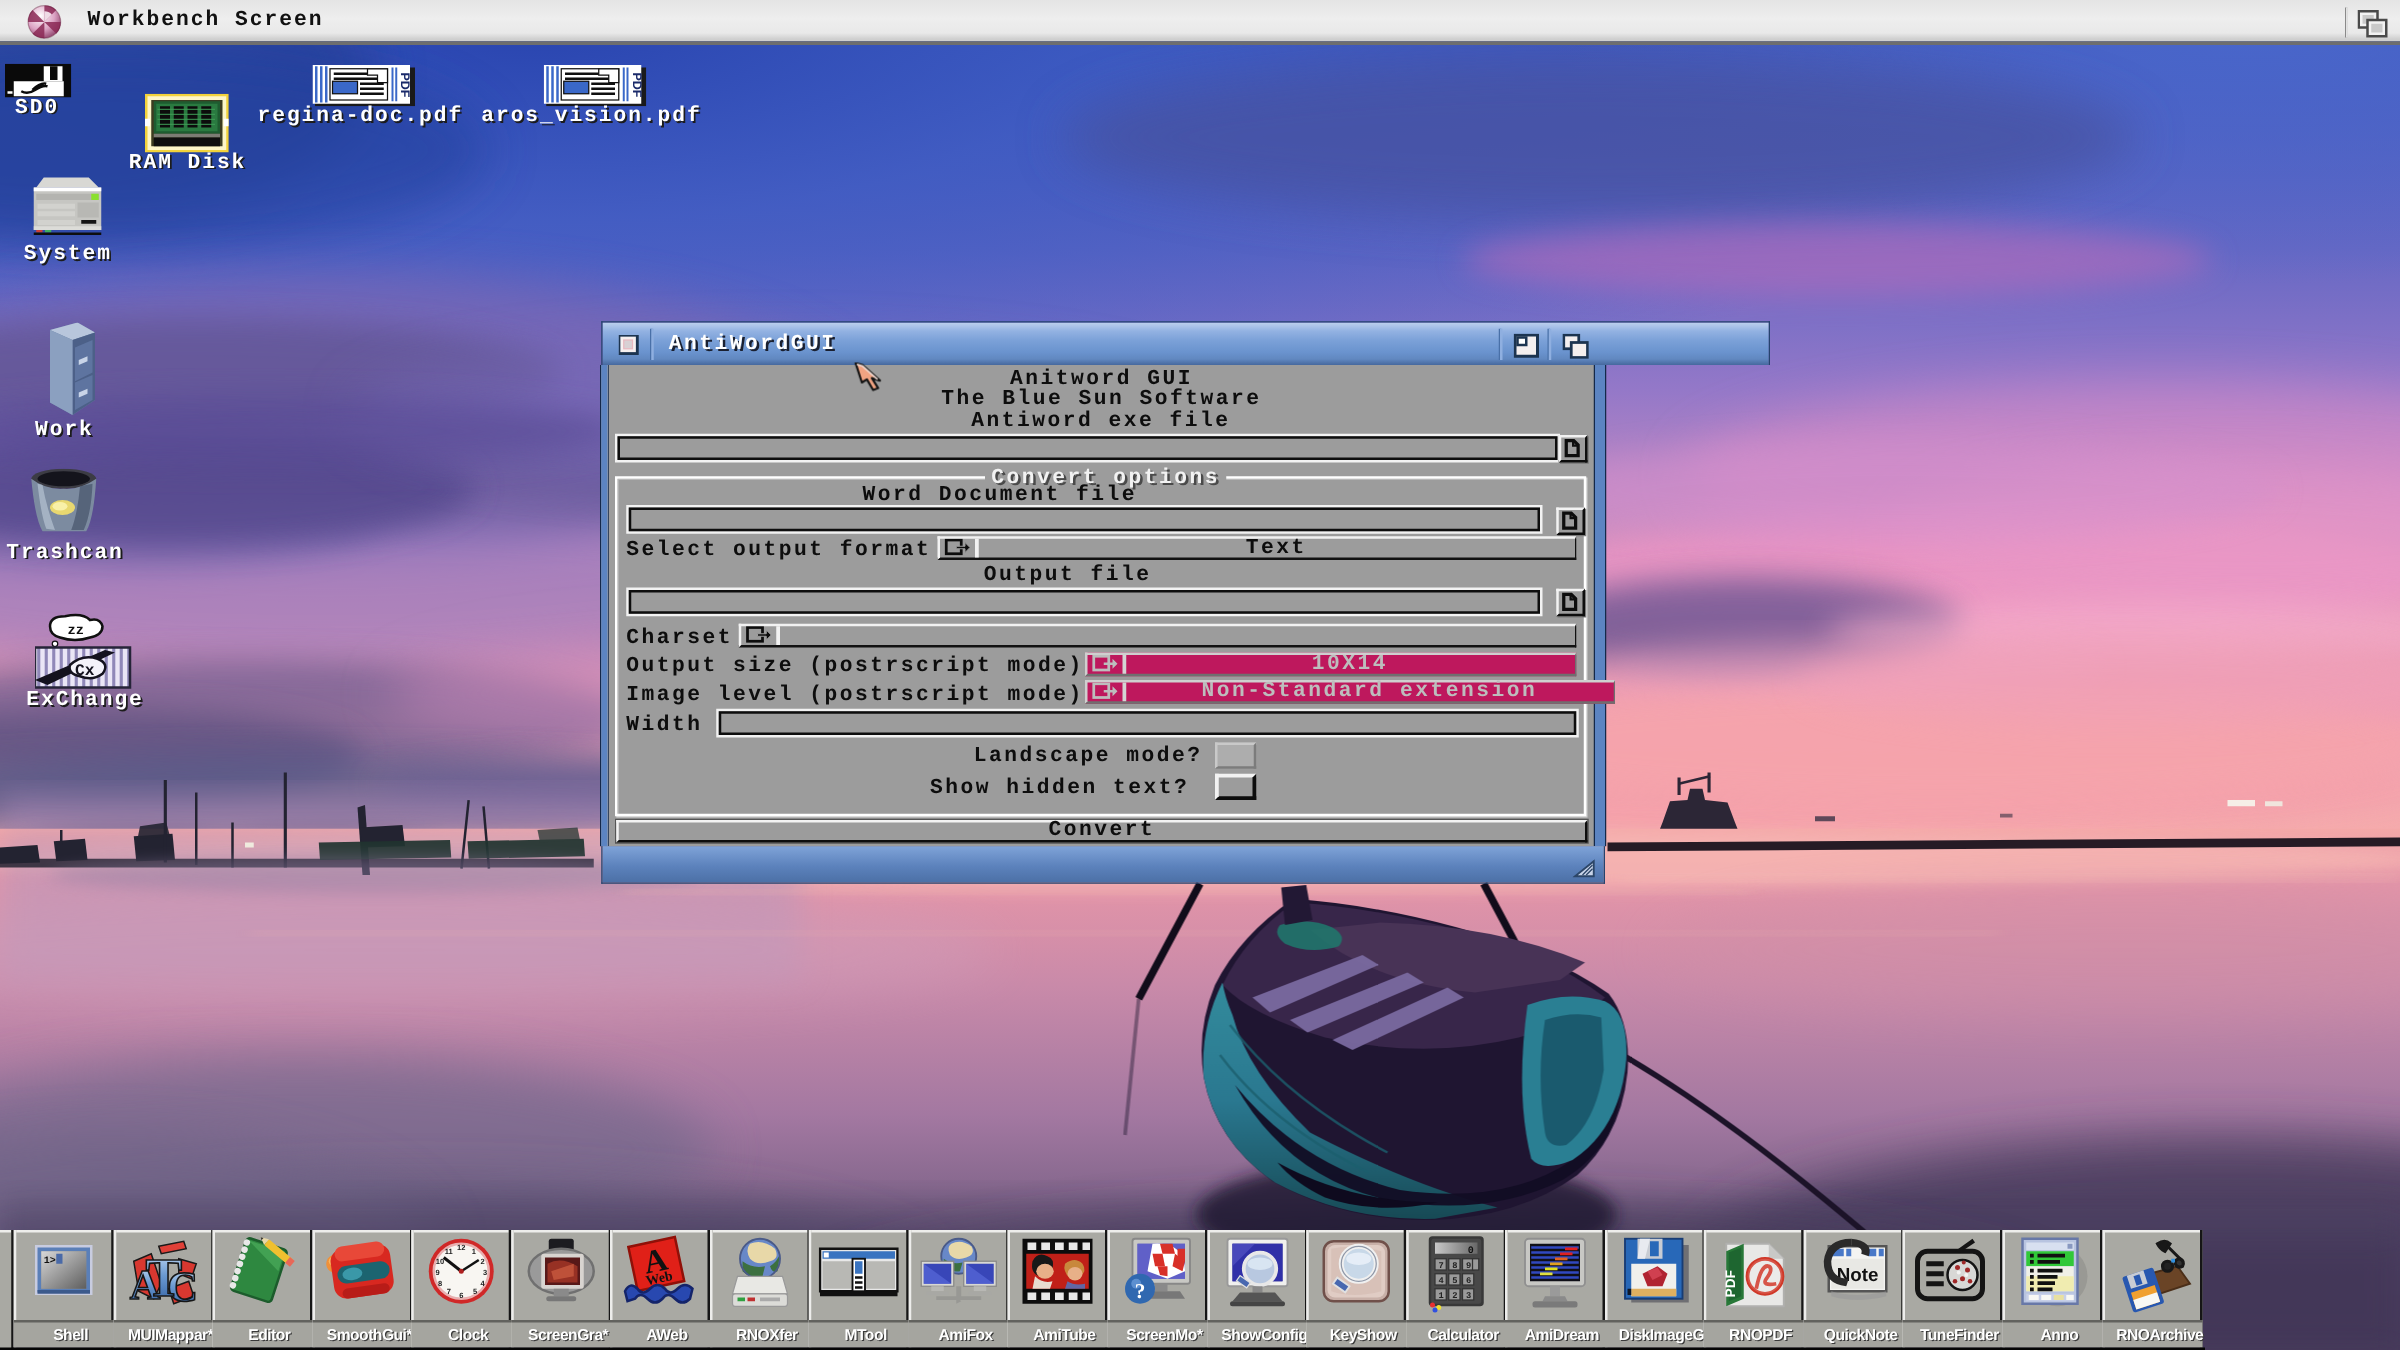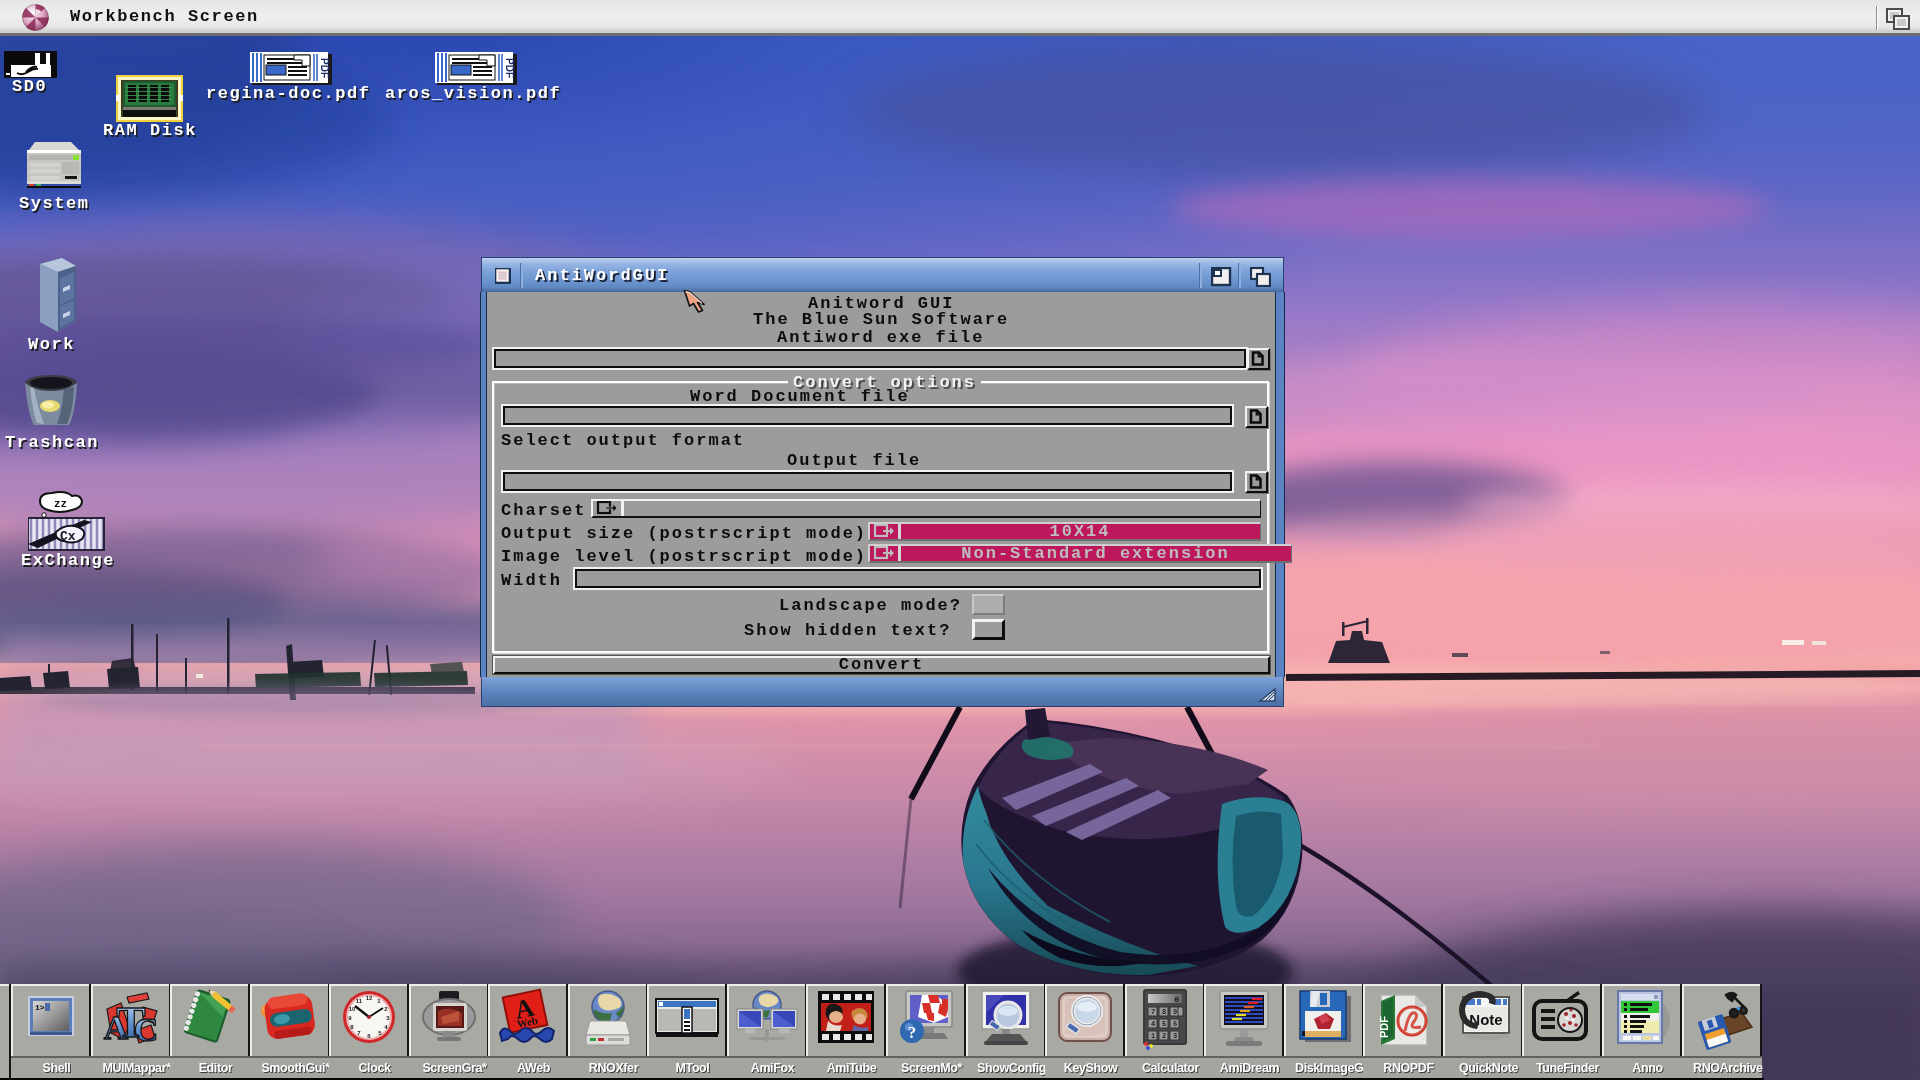--- a/index.html
+++ b/index.html
@@ -5,21 +5,21 @@
 body{font-family:"Liberation Mono",monospace;font-weight:bold;}
 #desk{position:absolute;left:0;top:0;width:1920px;height:1080px;}
 
 #topbar{position:absolute;left:0;top:0;width:1920px;height:36px;
  background:linear-gradient(#e4e4e4,#eeeeee 45%,#e9e9e9 80%,#cfcfcf 95%);
  border-bottom:3px solid #6e6e6e;z-index:30;}
 #topbar .ttl{position:absolute;left:70px;top:7px;font-size:17px;letter-spacing:1.6px;color:#111;}
 #sep1{position:absolute;left:1876px;top:6px;width:2px;height:24px;background:#8a8a8a;border-right:1px solid #fff;}
 
 #win{position:absolute;left:481px;top:257px;width:803px;height:450px;z-index:20;}
-#wtitle{position:absolute;left:0;top:0;width:803px;height:35px;
+#wtitle{position:absolute;left:0;top:0;width:935px;height:35px;
  background:linear-gradient(#bdd0ee,#93b2e2 20%,#7ba1d8 42%,#6a93ce 70%,#6188c0 86%,#46689e);
  border-top:1px solid #26436e;border-left:1px solid #26436e;border-right:1px solid #26436e;}
 #wtitle .txt{position:absolute;left:53px;top:8px;font-size:17px;letter-spacing:2px;color:#fff;text-shadow:2px 2px 0 #1a2030;}
 .vdiv{position:absolute;top:5px;width:2px;height:25px;background:#8fafe0;box-shadow:-1px 0 0 #4970a8;}
 #wbody{position:absolute;left:0;top:35px;width:803px;height:385px;background:#9c9c9c;
  border-left:5px solid #5c84c2;border-right:8px solid #5c84c2;
  box-shadow:inset 1px 0 0 #14284a, inset -1px 0 0 #14284a, -1px 0 0 #14284a, 1px 0 0 #14284a;}
 #wbot{position:absolute;left:0;top:420px;width:803px;height:30px;background:linear-gradient(#7fa3d8,#5c82bc 55%,#4c70a6);
  border:1px solid #26436e;border-top:none;}
 .wl{position:absolute;font-size:17px;letter-spacing:2px;color:#0d0d0d;white-space:pre;line-height:17px;}
@@ -283,20 +283,28 @@
         </svg></div>
   <div id="grp">
    <div class="cap">Convert options</div>
    <div class="wl" style="left:196px;top:5px">Word Document file</div>
    <div class="inp" style="left:9px;top:23px;width:729px;height:19px"></div>
    <div class="fbtn" style="left:751px;top:23px"><svg width="19" height="18" viewBox="0 0 19 18">
             <path d="M4 2.5 L10 2.5 L13.5 6 L13.5 14.5 L4 14.5 Z" fill="none" stroke="#0d0d0d" stroke-width="2.6"></path>
             <path d="M9.5 3 L9.5 6.5 L13 6.5" fill="none" stroke="#0d0d0d" stroke-width="1.8"></path>
           </svg></div>
    <div class="wl" style="left:7px;top:49px">Select output format</div>
+   <div class="cyc" style="left:256px;top:46px;width:511px">
+     <svg width="26" height="15" viewBox="0 0 26 15" style="position:absolute;left:3px;top:0px">
+            <rect x="2" y="1" width="12" height="11" fill="none" stroke="#0d0d0d" stroke-width="2.2"></rect>
+            <path d="M10 6 L17 6 L17 3 L21 7 L17 11 L17 8 L10 8 Z" fill="#0d0d0d" stroke="#9c9c9c" stroke-width="0.8"></path>
+          </svg>
+     <div style="position:absolute;left:28px;top:0;width:3px;height:15px;background:#f2f2f2"></div>
+     <div class="val">Text</div>
+   </div>
    <div class="wl" style="left:293px;top:69px">Output file</div>
    <div class="inp" style="left:9px;top:89px;width:729px;height:19px"></div>
    <div class="fbtn" style="left:751px;top:88px"><svg width="19" height="18" viewBox="0 0 19 18">
             <path d="M4 2.5 L10 2.5 L13.5 6 L13.5 14.5 L4 14.5 Z" fill="none" stroke="#0d0d0d" stroke-width="2.6"></path>
             <path d="M9.5 3 L9.5 6.5 L13 6.5" fill="none" stroke="#0d0d0d" stroke-width="1.8"></path>
           </svg></div>
    <div class="wl" style="left:7px;top:119px">Charset</div>
    <div class="cyc" style="left:97px;top:116px;width:670px">
      <svg width="26" height="15" viewBox="0 0 26 15" style="position:absolute;left:3px;top:0px">
             <rect x="2" y="1" width="12" height="11" fill="none" stroke="#0d0d0d" stroke-width="2.2"></rect>

